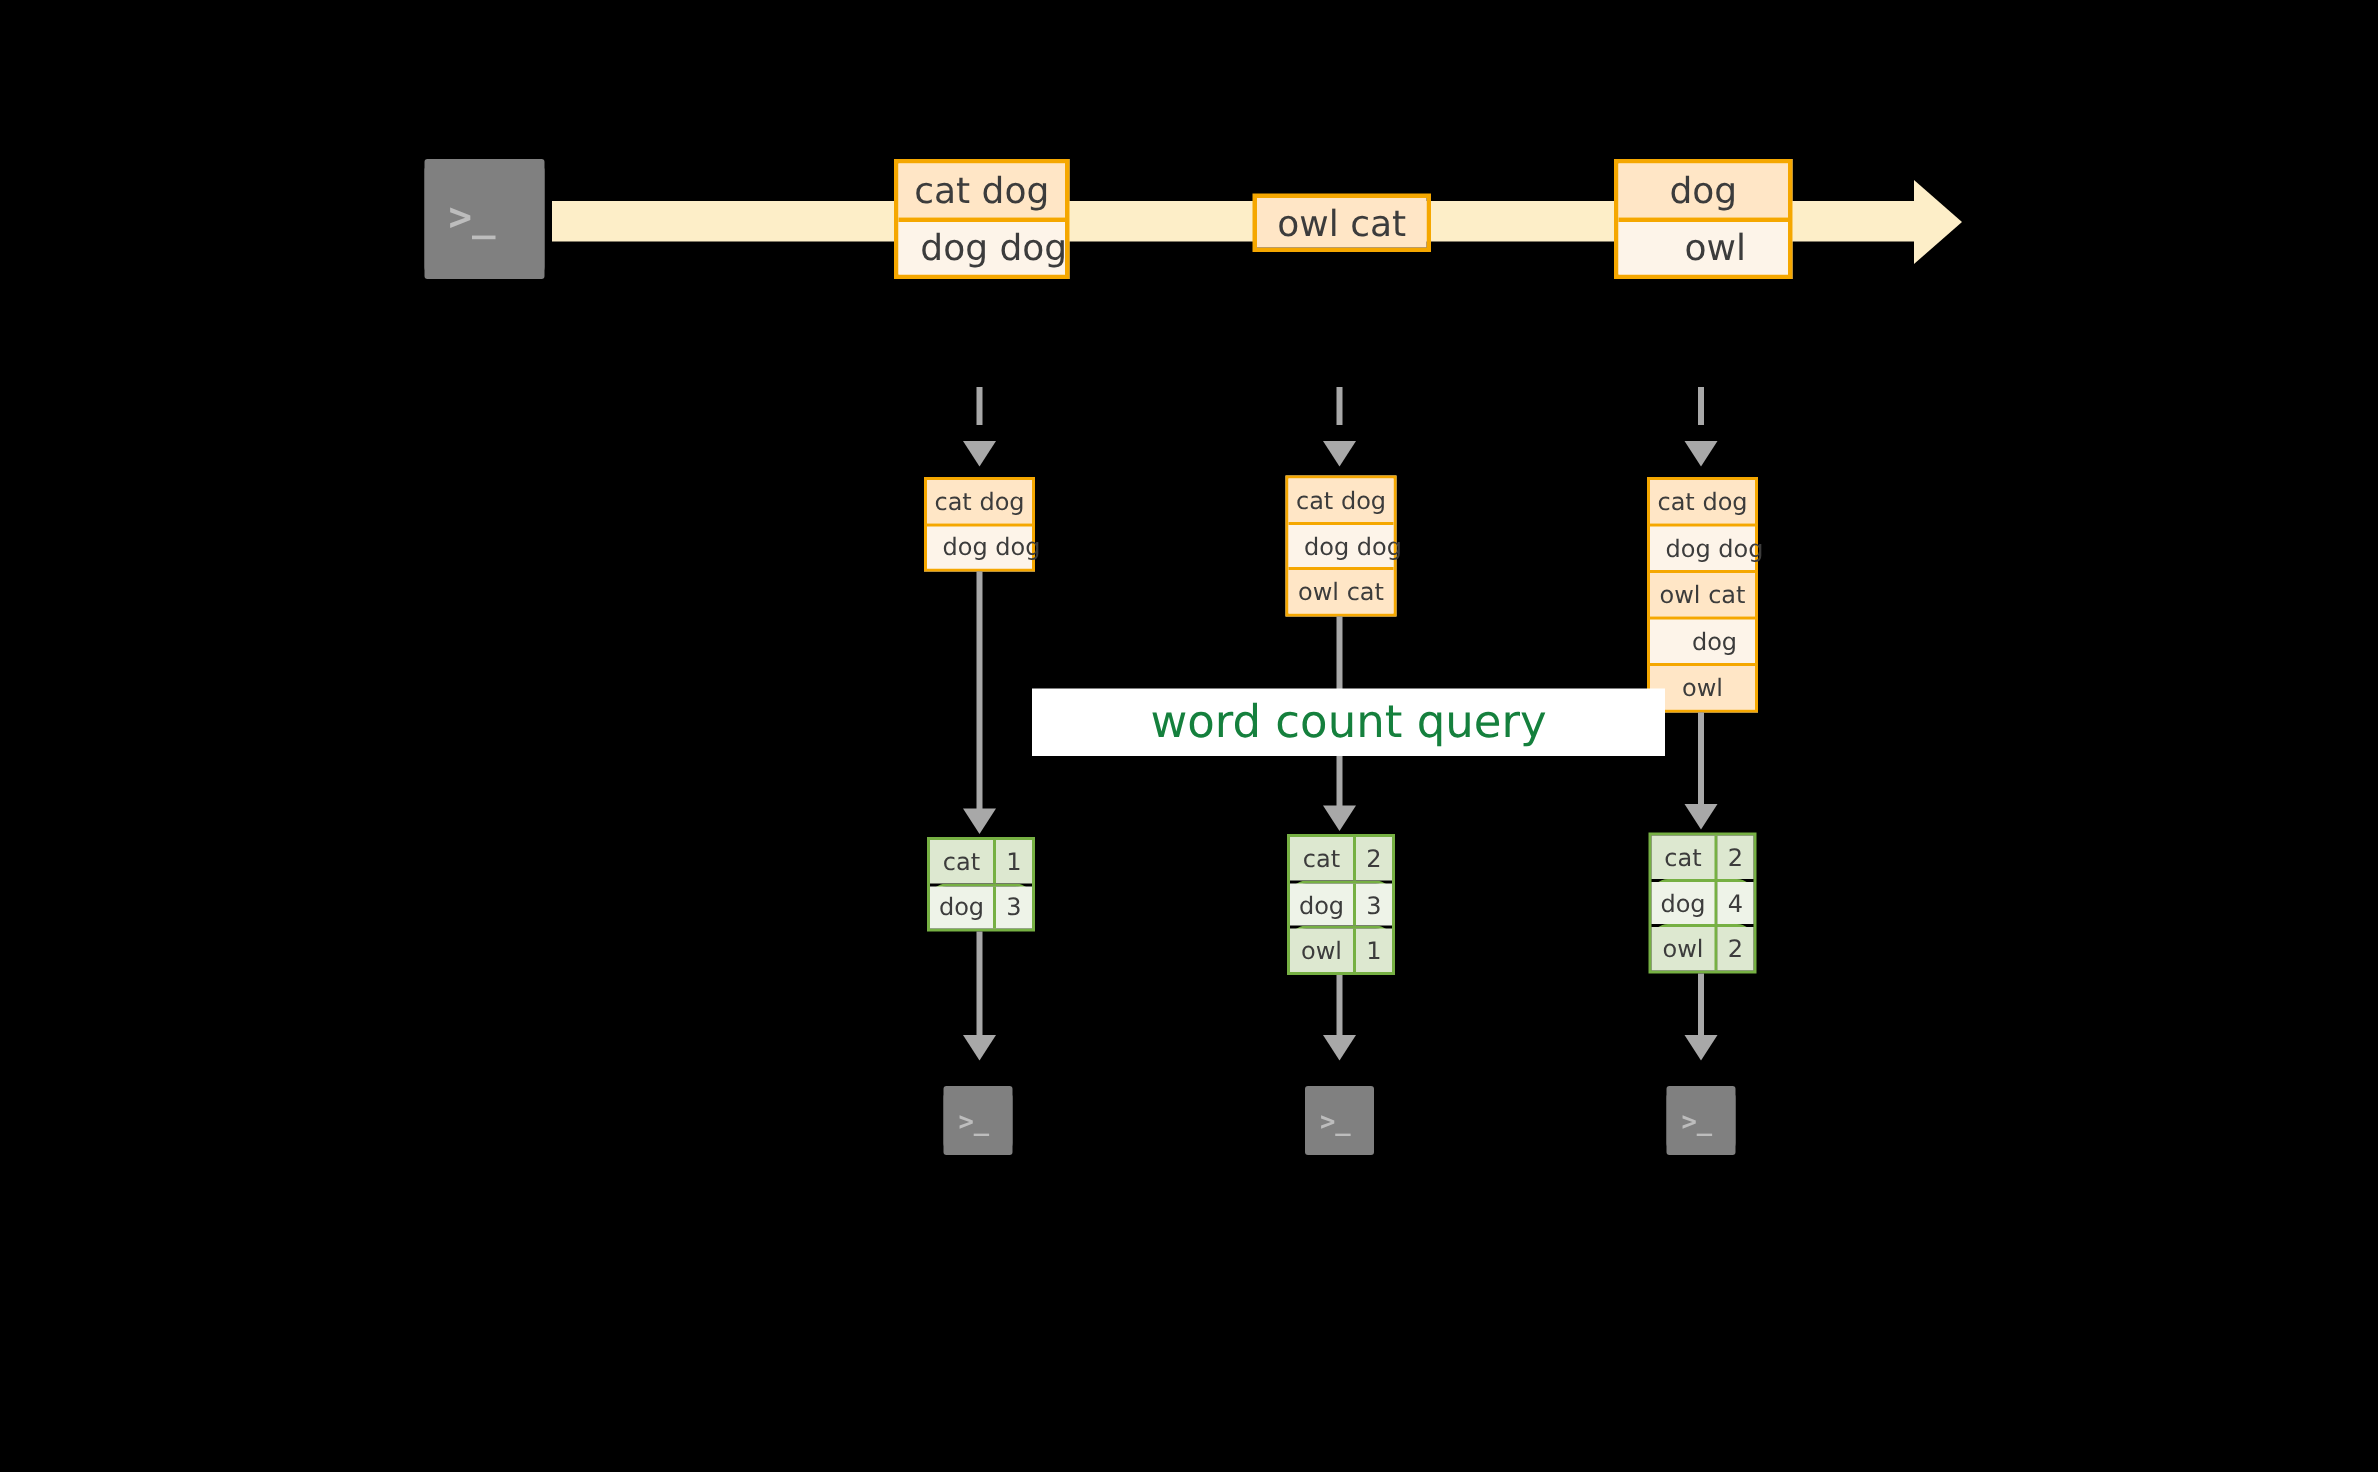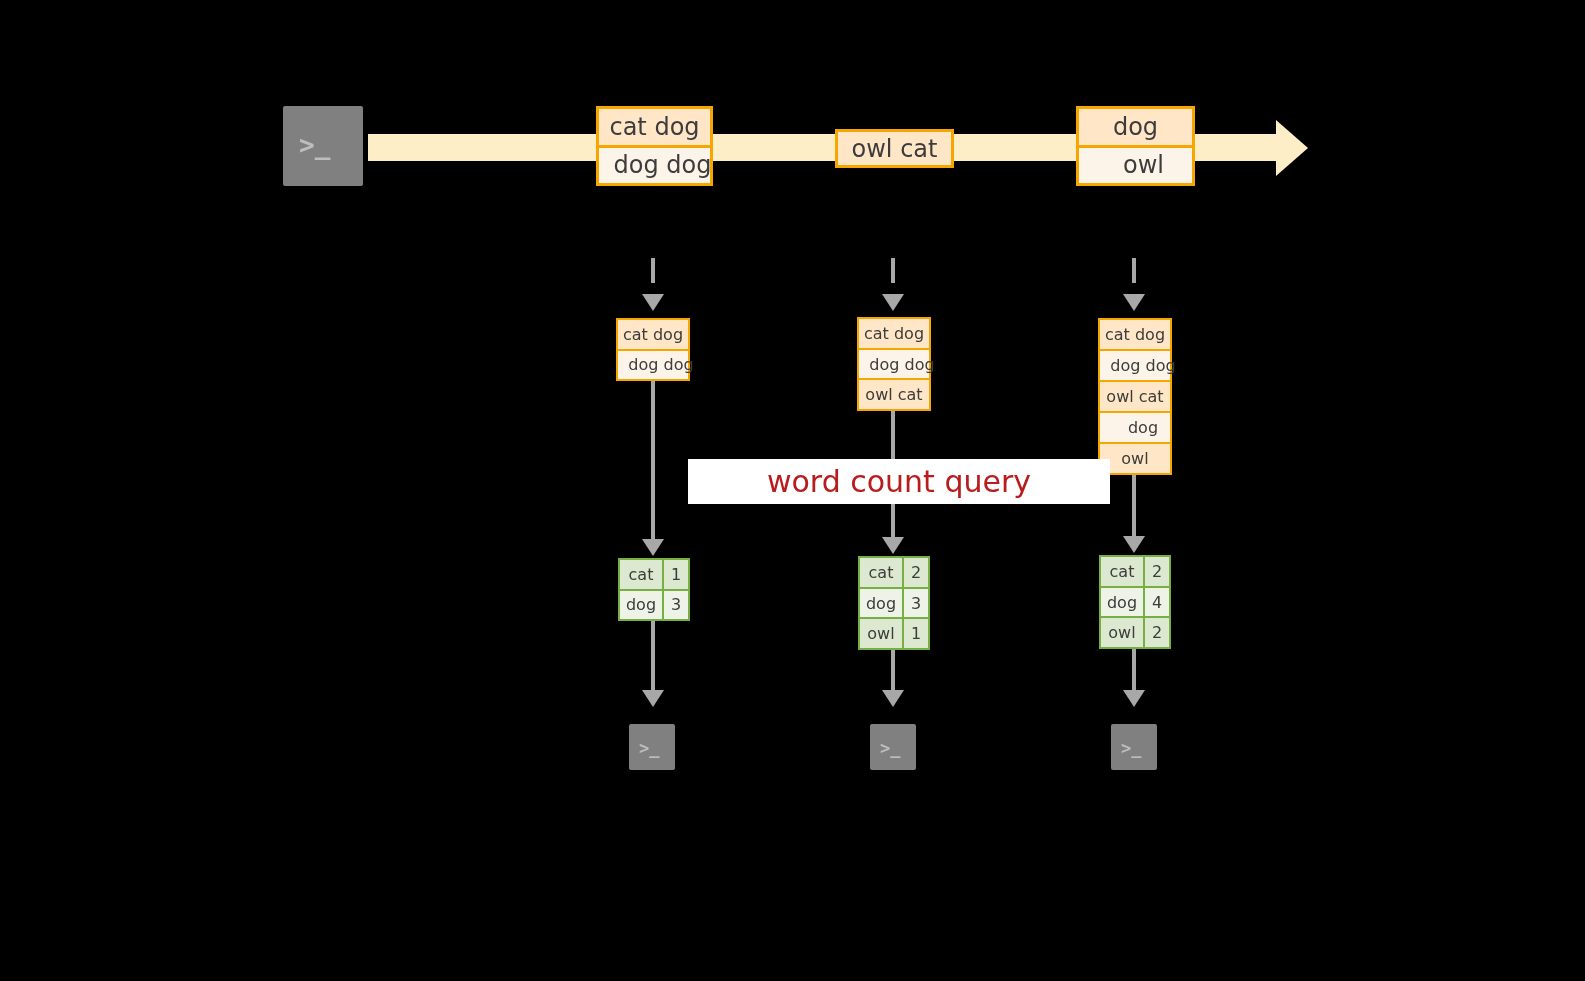--- a/index.html
+++ b/index.html
@@ -98,20 +98,21 @@
     position: absolute;
     box-sizing: border-box;
     border: 2px solid #76b043;
     display: flex;
     flex-direction: column;
   }
   .grow {
     box-sizing: border-box;
     flex: 1 1 auto;
     display: flex;
+    border-radius: 11px;
   }
   .grow + .grow { border-top: 2px solid #76b043; }
   .gcell {
     box-sizing: border-box;
     display: flex;
     align-items: center;
     justify-content: center;
     color: #3c3c3c;
     font-size: 16px;
     white-space: nowrap;
@@ -142,21 +143,21 @@
     border-top: 17px solid #a8a8a8;
   }
 
   
   .banner {
     position: absolute;
     background: #ffffff;
     display: flex;
     align-items: center;
     justify-content: center;
-    color: #b91c1c;
+    color: #15803d;
     font-size: 30px;
     white-space: nowrap;
   }
 </style>
 </head>
 <body>
 
 <div id="stage">
 
   <div class="term" style="left:275px; top:98px; width:96px; height:96px;">

